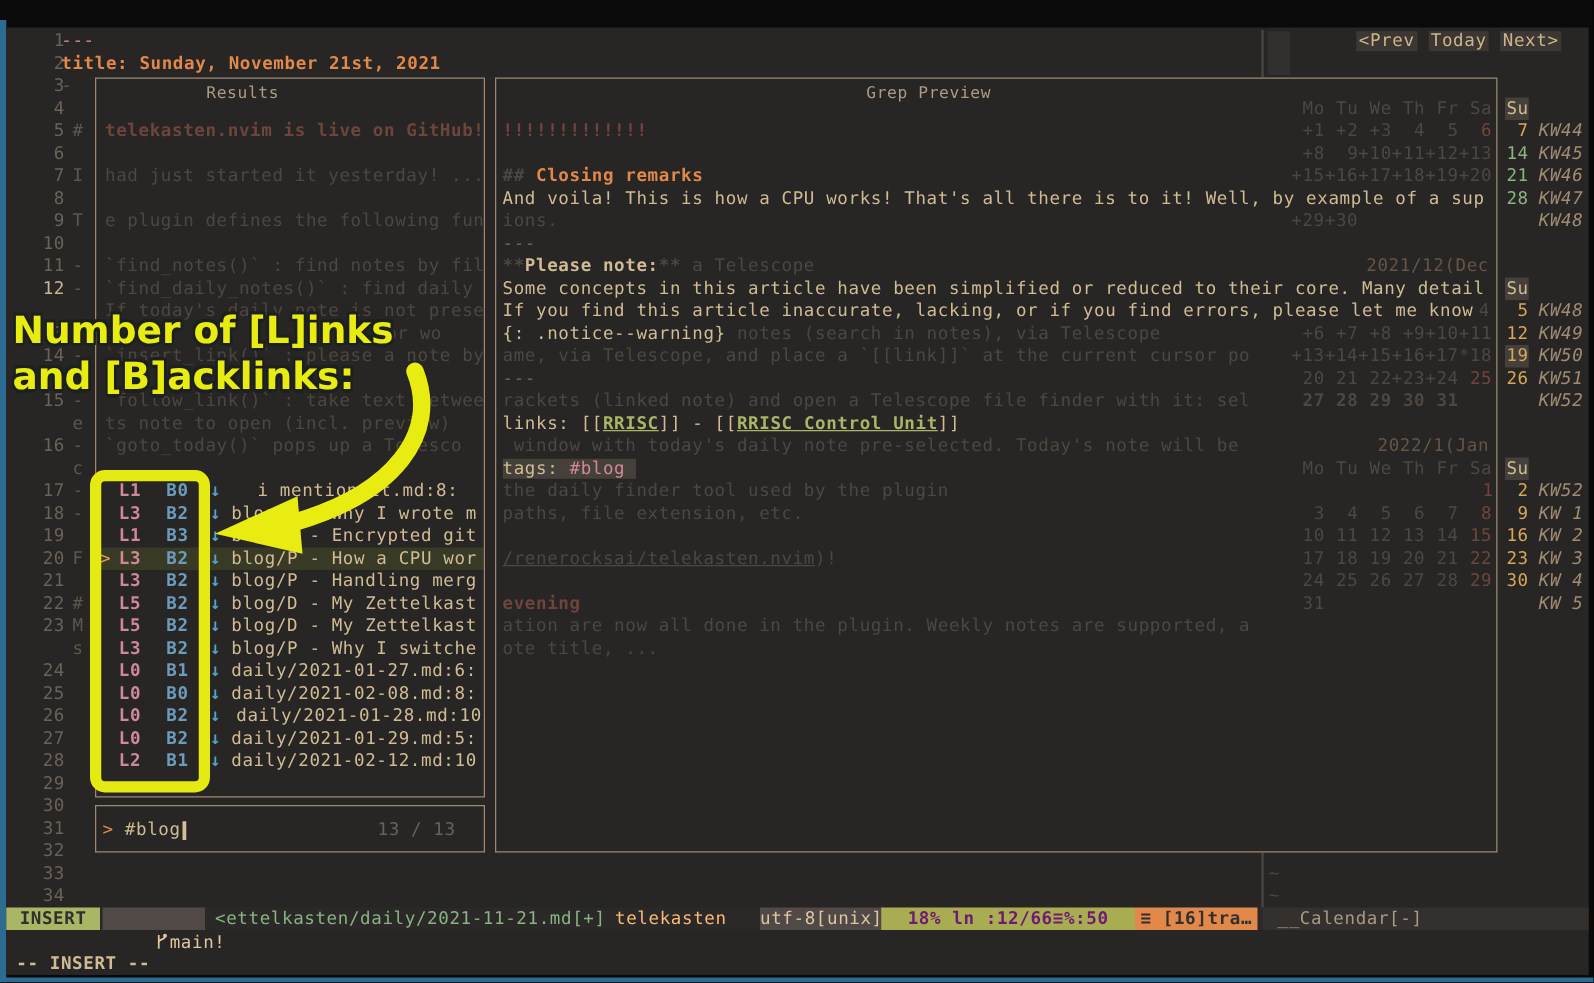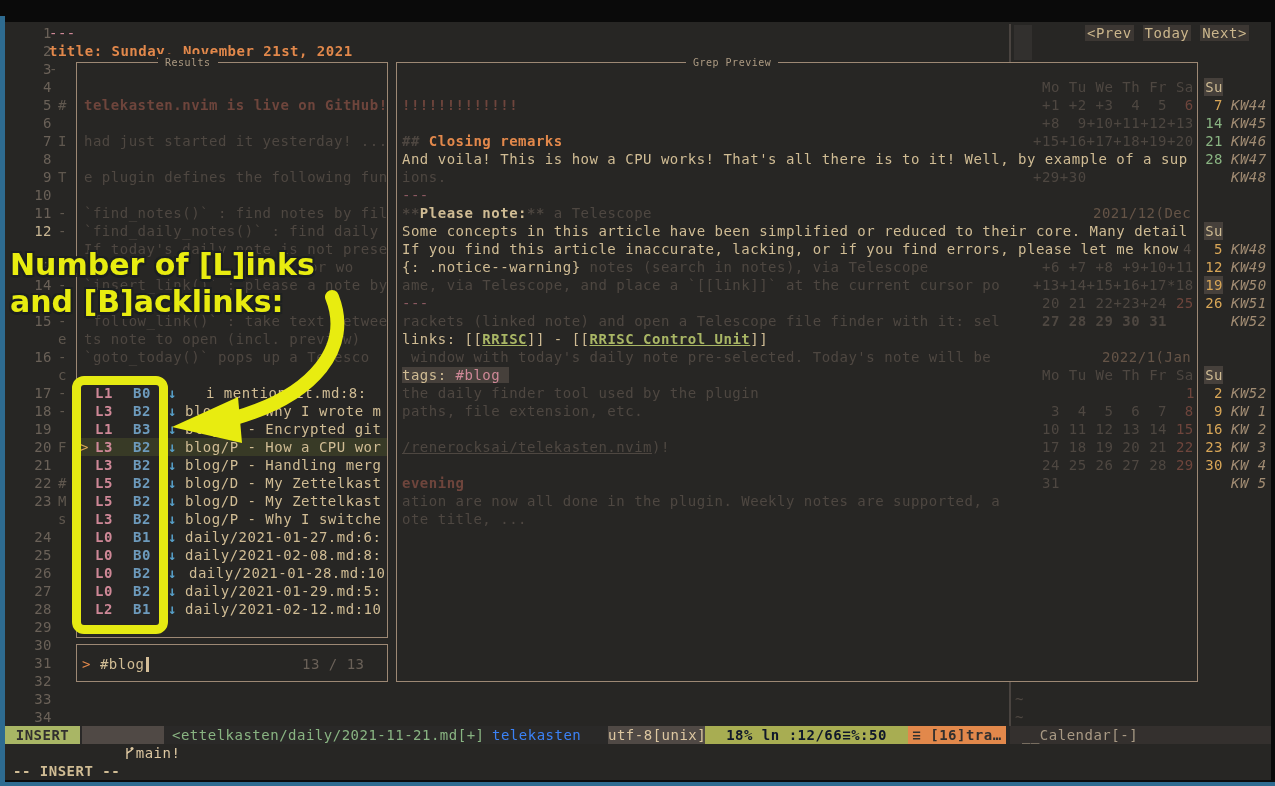--- a/index.html
+++ b/index.html
@@ -1,18 +1,18 @@
 <!DOCTYPE html>
 <html><head>
 <meta charset="utf-8">
 <style>
   html,body{margin:0;padding:0;background:#000;}
   .screen{position:relative;width:1275px;height:786px;background:#0a0a0a;overflow:hidden;
           font-family:"DejaVu Sans Mono",monospace;}
-  .mono{font-size:10px;line-height:18px;letter-spacing:.5px;white-space:pre;}
+  .mono{font-size:13px;line-height:18px;letter-spacing:.5px;white-space:pre;margin-top:12px;}
   .tmux-bar{position:absolute;left:0;top:0;width:1275px;height:16px;background:#2e6b90;
             color:#e9eef2;font-size:12px;line-height:16px;padding-left:6px;box-sizing:border-box;
             font-family:"DejaVu Sans Mono",monospace;}
   .frame-left{position:absolute;left:0;top:16px;width:5px;height:770px;background:#2e6b90;}
   .frame-bottom{position:absolute;left:0;top:782px;width:1275px;height:4px;background:#2e6b90;}
   .term{position:absolute;left:5px;top:22px;width:1266px;height:758px;background:#272624;}
   .ln{position:absolute;white-space:pre;font-size:14px;line-height:18px;letter-spacing:.5px;}
   .panel{position:absolute;border:1px solid #9d8874;background:transparent;box-sizing:border-box;}
   .ptitle{position:absolute;background:#272624;padding:0 7px;color:#ac9a82;}
   
@@ -298,21 +298,21 @@
 
   <div style="position:absolute;left:5px;top:726px;width:1005px;height:18px;background:#2a2928;"></div>
   <div class="chip b" style="left:5px;width:75px;background:#a9b665;color:#32302f;text-align:center;">INSERT</div>
   <div class="chip" style="left:82px;width:82px;background:#504945;color:#ddc7a1;">
     <svg width="10" height="14" style="margin:2px 2px -2px 6px;">
       <path d="M3 2 v11 M3 8 C3 5 8 6 8 3" stroke="#ddc7a1" stroke-width="1.4" fill="none"></path>
       <circle cx="8" cy="2.5" r="1.6" fill="#ddc7a1"></circle>
     </svg><span>main!</span>
   </div>
   <div class="chip teal" style="left:172px;">&lt;ettelkasten/daily/2021-11-21.md[+]</div>
-  <div class="chip" style="left:492px;color:#3b82f6;">telekasten</div>
+  <div class="chip" style="left:492px;color:#fdba74;">telekasten</div>
   <div class="chip" style="left:608px;width:98px;background:#504945;color:#ddc7a1;text-align:center;">utf-8[unix]</div>
-  <div class="chip b" style="left:705px;width:203px;background:#a8ad52;color:#0f172a;text-align:center;">18% ln :12/66≡%:50</div>
+  <div class="chip b" style="left:705px;width:203px;background:#a8ad52;color:#701a75;text-align:center;">18% ln :12/66≡%:50</div>
   <div class="chip b" style="left:908px;width:98px;background:#e2884b;color:#32302f;text-align:center;">≡ [16]tra…</div>
   <div class="chip" style="left:1010px;width:261px;background:#34302e;color:#a89984;padding-left:12px;box-sizing:border-box;">__Calendar[-]</div>
 
   <div class="ln fg b" style="left:13px;top:762px;">-- INSERT --</div>
 
 </div>
 
 </body></html>

